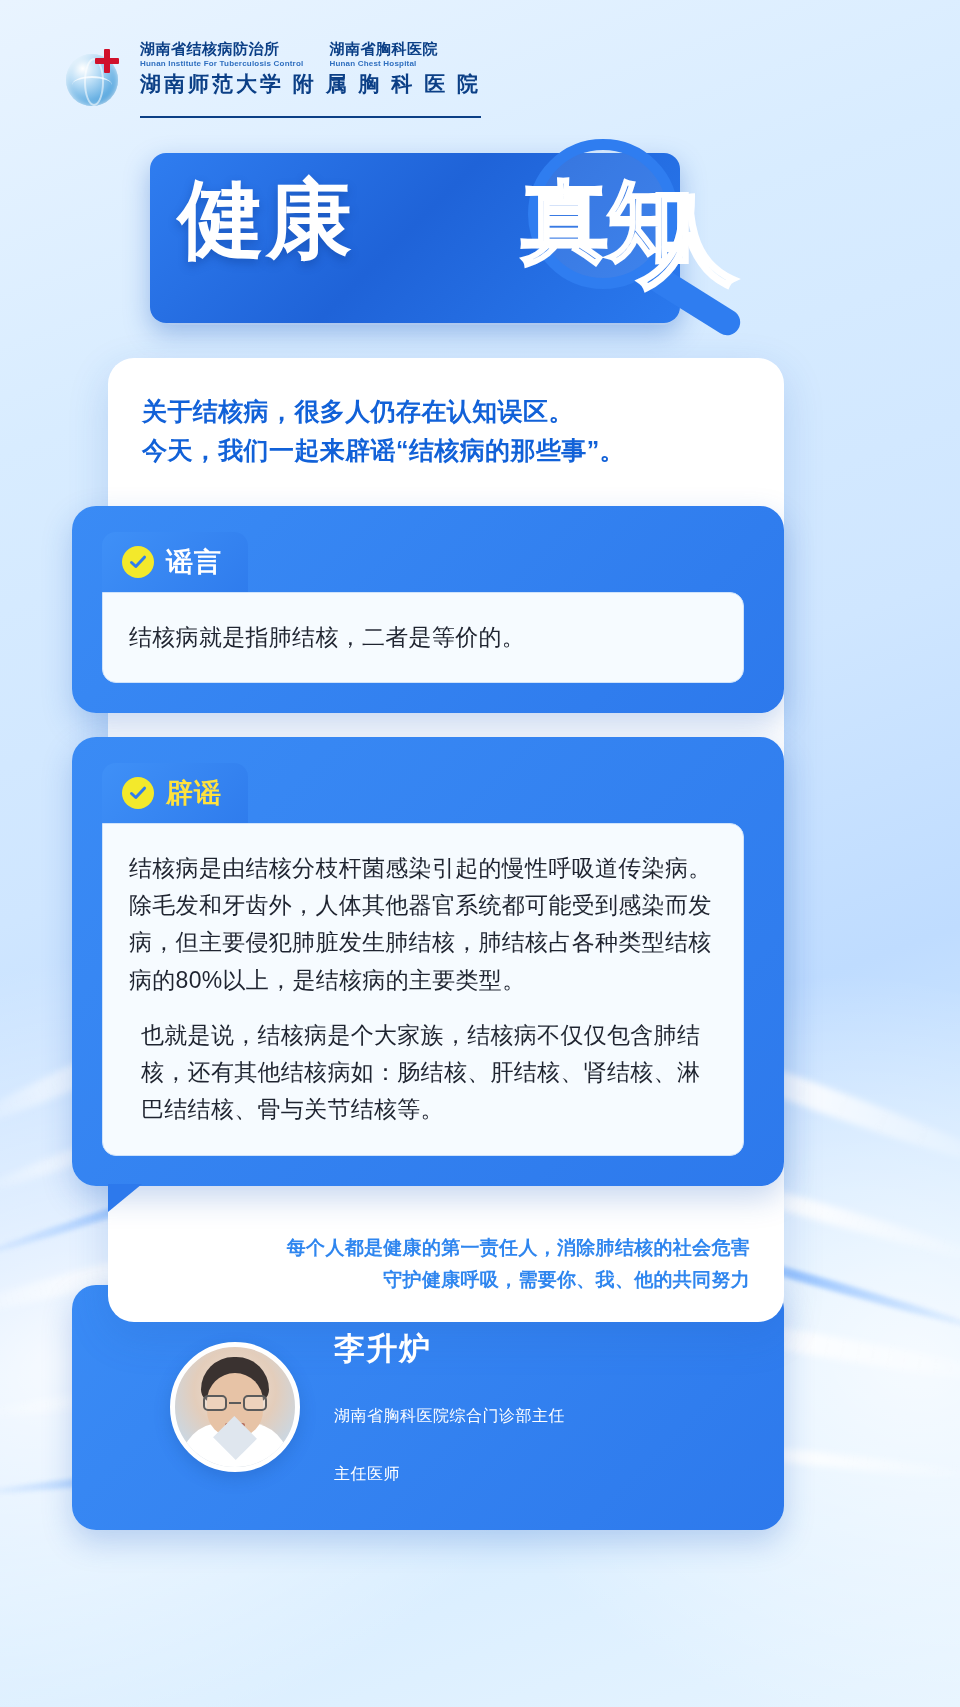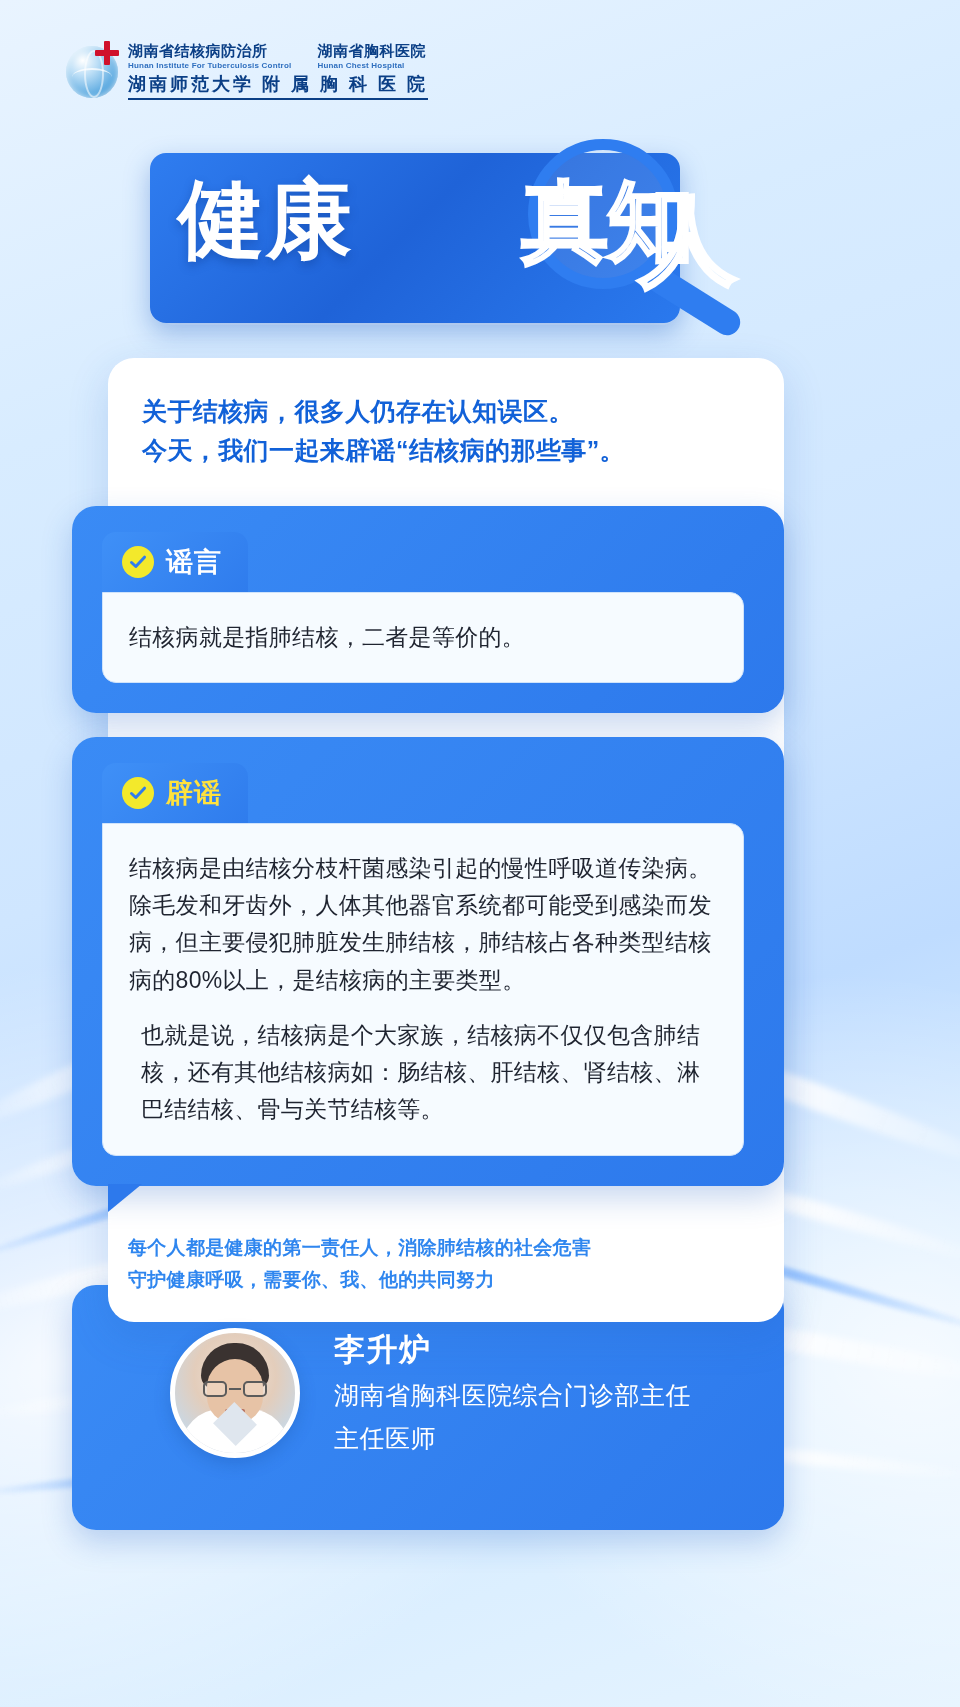--- a/index.html
+++ b/index.html
@@ -62,21 +62,21 @@
   .bb1 { left: -50px; top: 1190px; width: 430px; transform: rotate(-18deg); }
   .bb2 { right: -50px; top: 1270px; width: 430px; transform: rotate(16deg); }
   .bb3 { left: -30px; top: 1470px; width: 360px; transform: rotate(-6deg); }
 
   
   .logo-row {
     position: absolute;
     left: 66px; top: 40px;
     display: flex;
     align-items: center;
-    gap: 0;
+    gap: 12px;
   }
   .logo-mark {
     position: relative;
     width: 62px; height: 62px;
   }
   .logo-globe {
     position: absolute;
     left: 0; top: 6px;
     width: 52px; height: 52px;
     border-radius: 50%;
@@ -120,25 +120,25 @@
     display: flex;
     align-items: baseline;
     gap: 26px;
     color: #0b3f86;
     font-size: 15px;
     font-weight: bold;
     letter-spacing: 0.5px;
   }
   .logo-line3 {
     color: #0b3f86;
-    font-size: 18px;
+    font-size: 21px;
     font-weight: bold;
     letter-spacing: 3px;
     border-bottom: 2px solid #0b3f86;
-    padding-bottom: 2px;
+    padding-bottom: 18px;
     width: max-content;
   }
   .logo-col { display: flex; flex-direction: column; }
   .logo-sub { font-size: 8px; color: #2f6fbf; letter-spacing: 0.2px;}
 
   
   .title-wrap {
     position: absolute;
     left: 150px; top: 135px;
     width: 620px; height: 200px;
@@ -286,26 +286,27 @@
   .panel p { margin: 0; }
   .panel p + p { margin-top: 18px; margin-left: 12px; }
   .tail {
     position: absolute;
     left: 36px; bottom: -26px;
     width: 0; height: 0;
     border-left: 34px solid #2d79ec;
     border-bottom: 28px solid transparent;
   }
   .slogan {
-    padding: 0 20px;
+    padding: 0 34px;
     color: #2f86ef;
     font-size: 19px;
     font-weight: bold;
     line-height: 1.7;
     letter-spacing: 0.3px;
+    text-align: right;
   }
   
   .doctor {
     position: absolute;
     left: 170px;
     display: flex;
     align-items: center;
     gap: 34px;
   }
   .avatar {
@@ -367,23 +368,24 @@
   }
   .doc-text { display: flex; flex-direction: column; gap: 6px; }
   .doc-name {
     color: #ffffff;
     font-size: 31px;
     font-weight: bold;
     letter-spacing: 1.5px;
   }
   .doc-title {
     color: #ffffff;
-    font-size: 25px;
+    font-size: 16px;
     line-height: 1.5;
     letter-spacing: 0.5px;
+    margin-top: 28px;
   }
   .bottom-panel {
     position: absolute;
     left: 72px; top: 1285px;
     width: 712px; height: 245px;
     border-radius: 24px;
     background: linear-gradient(135deg, #3a8bf5 0%, #2d79ec 100%);
     box-shadow: 0 12px 30px rgba(30, 95, 195, 0.25);
   }
 </style>

